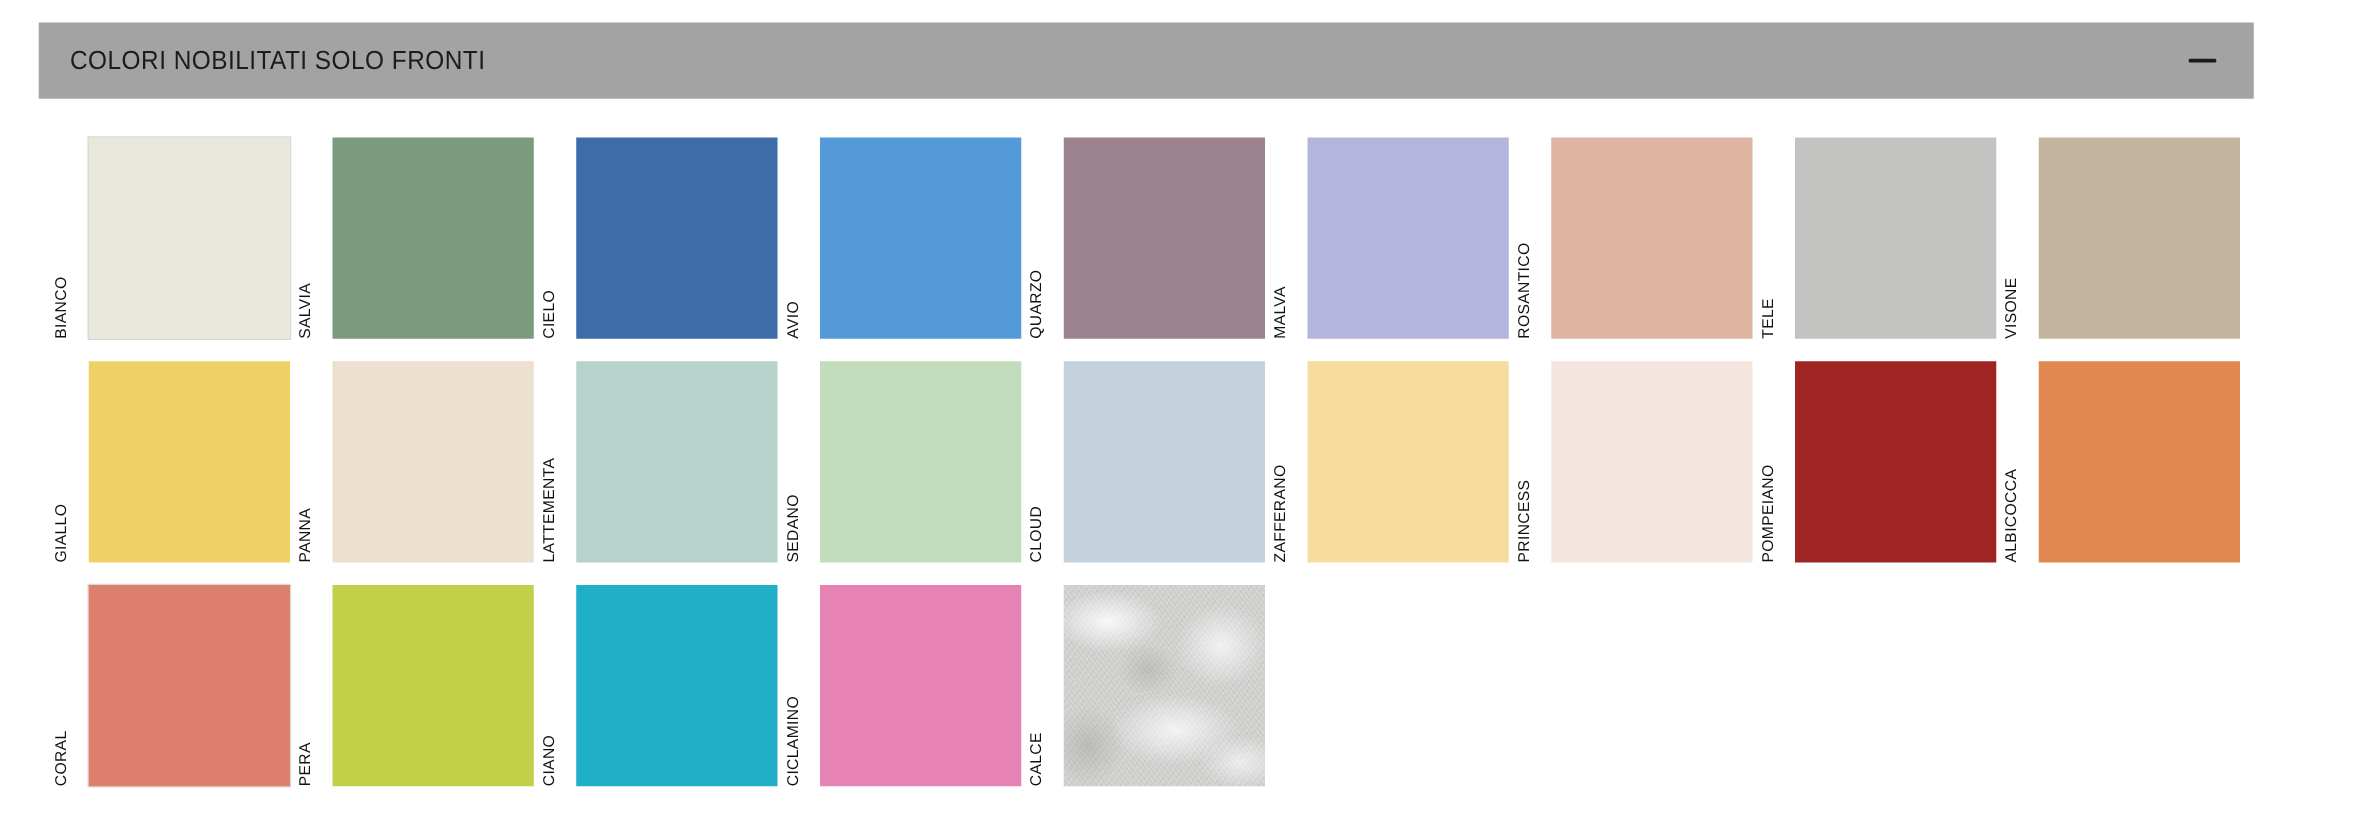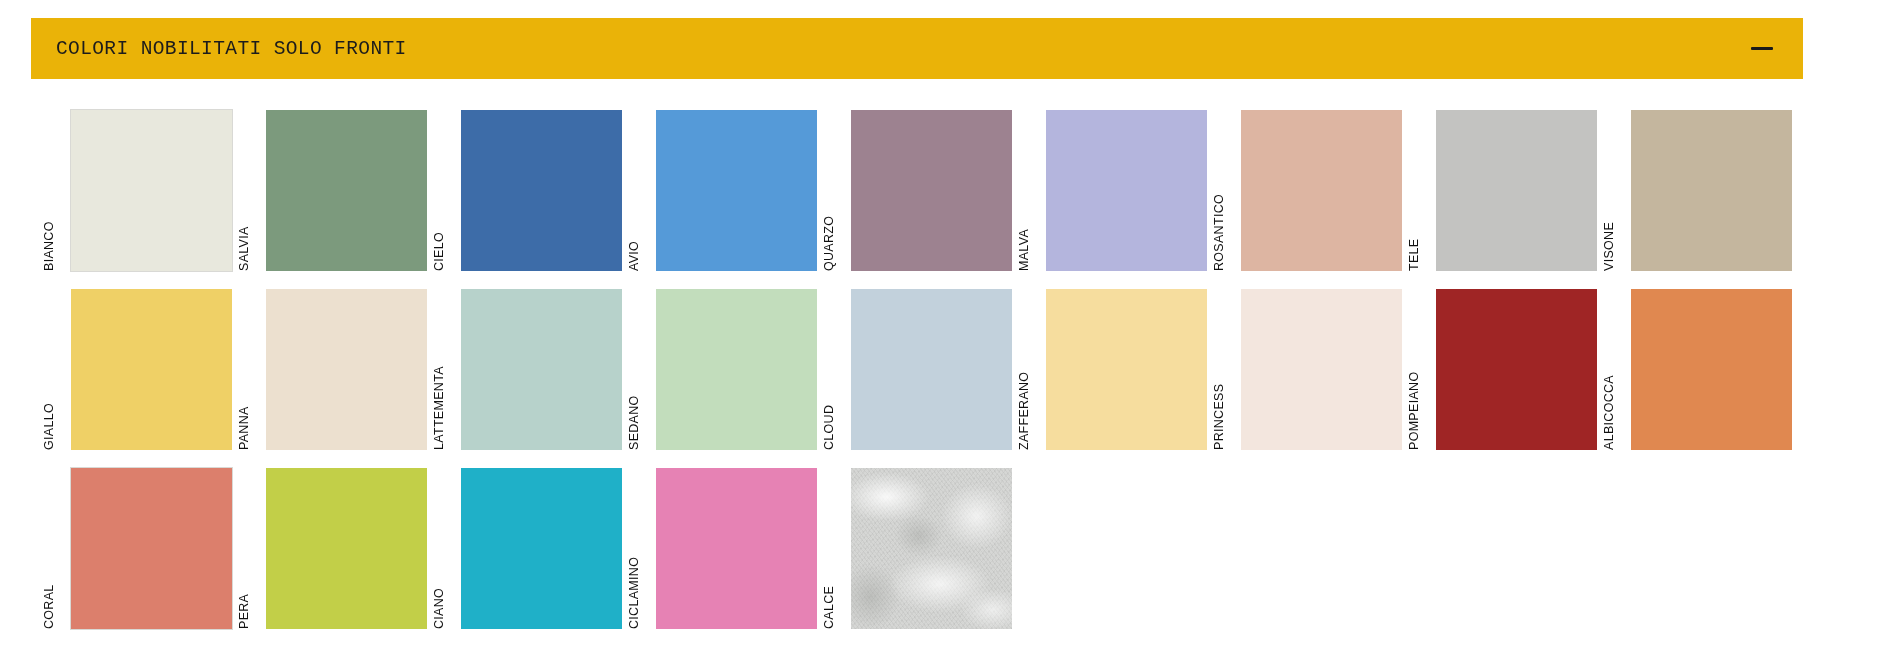--- a/index.html
+++ b/index.html
@@ -24,27 +24,26 @@
     background: #ffffff;
   }
 
   
   .panel-header {
     position: absolute;
     left: 31px;
     top: 18px;
     width: 1772px;
     height: 61px;
-    background: #eab308;
+    background: #a3a3a3;
     display: flex;
     align-items: center;
     justify-content: space-between;
     padding: 0 24px 0 25px;
     cursor: pointer;
-    font-family: Liberation Mono, monospace;
   }
   .panel-title {
     font-size: 21px;
     font-weight: 400;
     letter-spacing: 0.4px;
     color: #1c1c1c;
     white-space: nowrap;
     font-stretch: condensed;
     transform: scaleX(0.93);
     transform-origin: left center;

